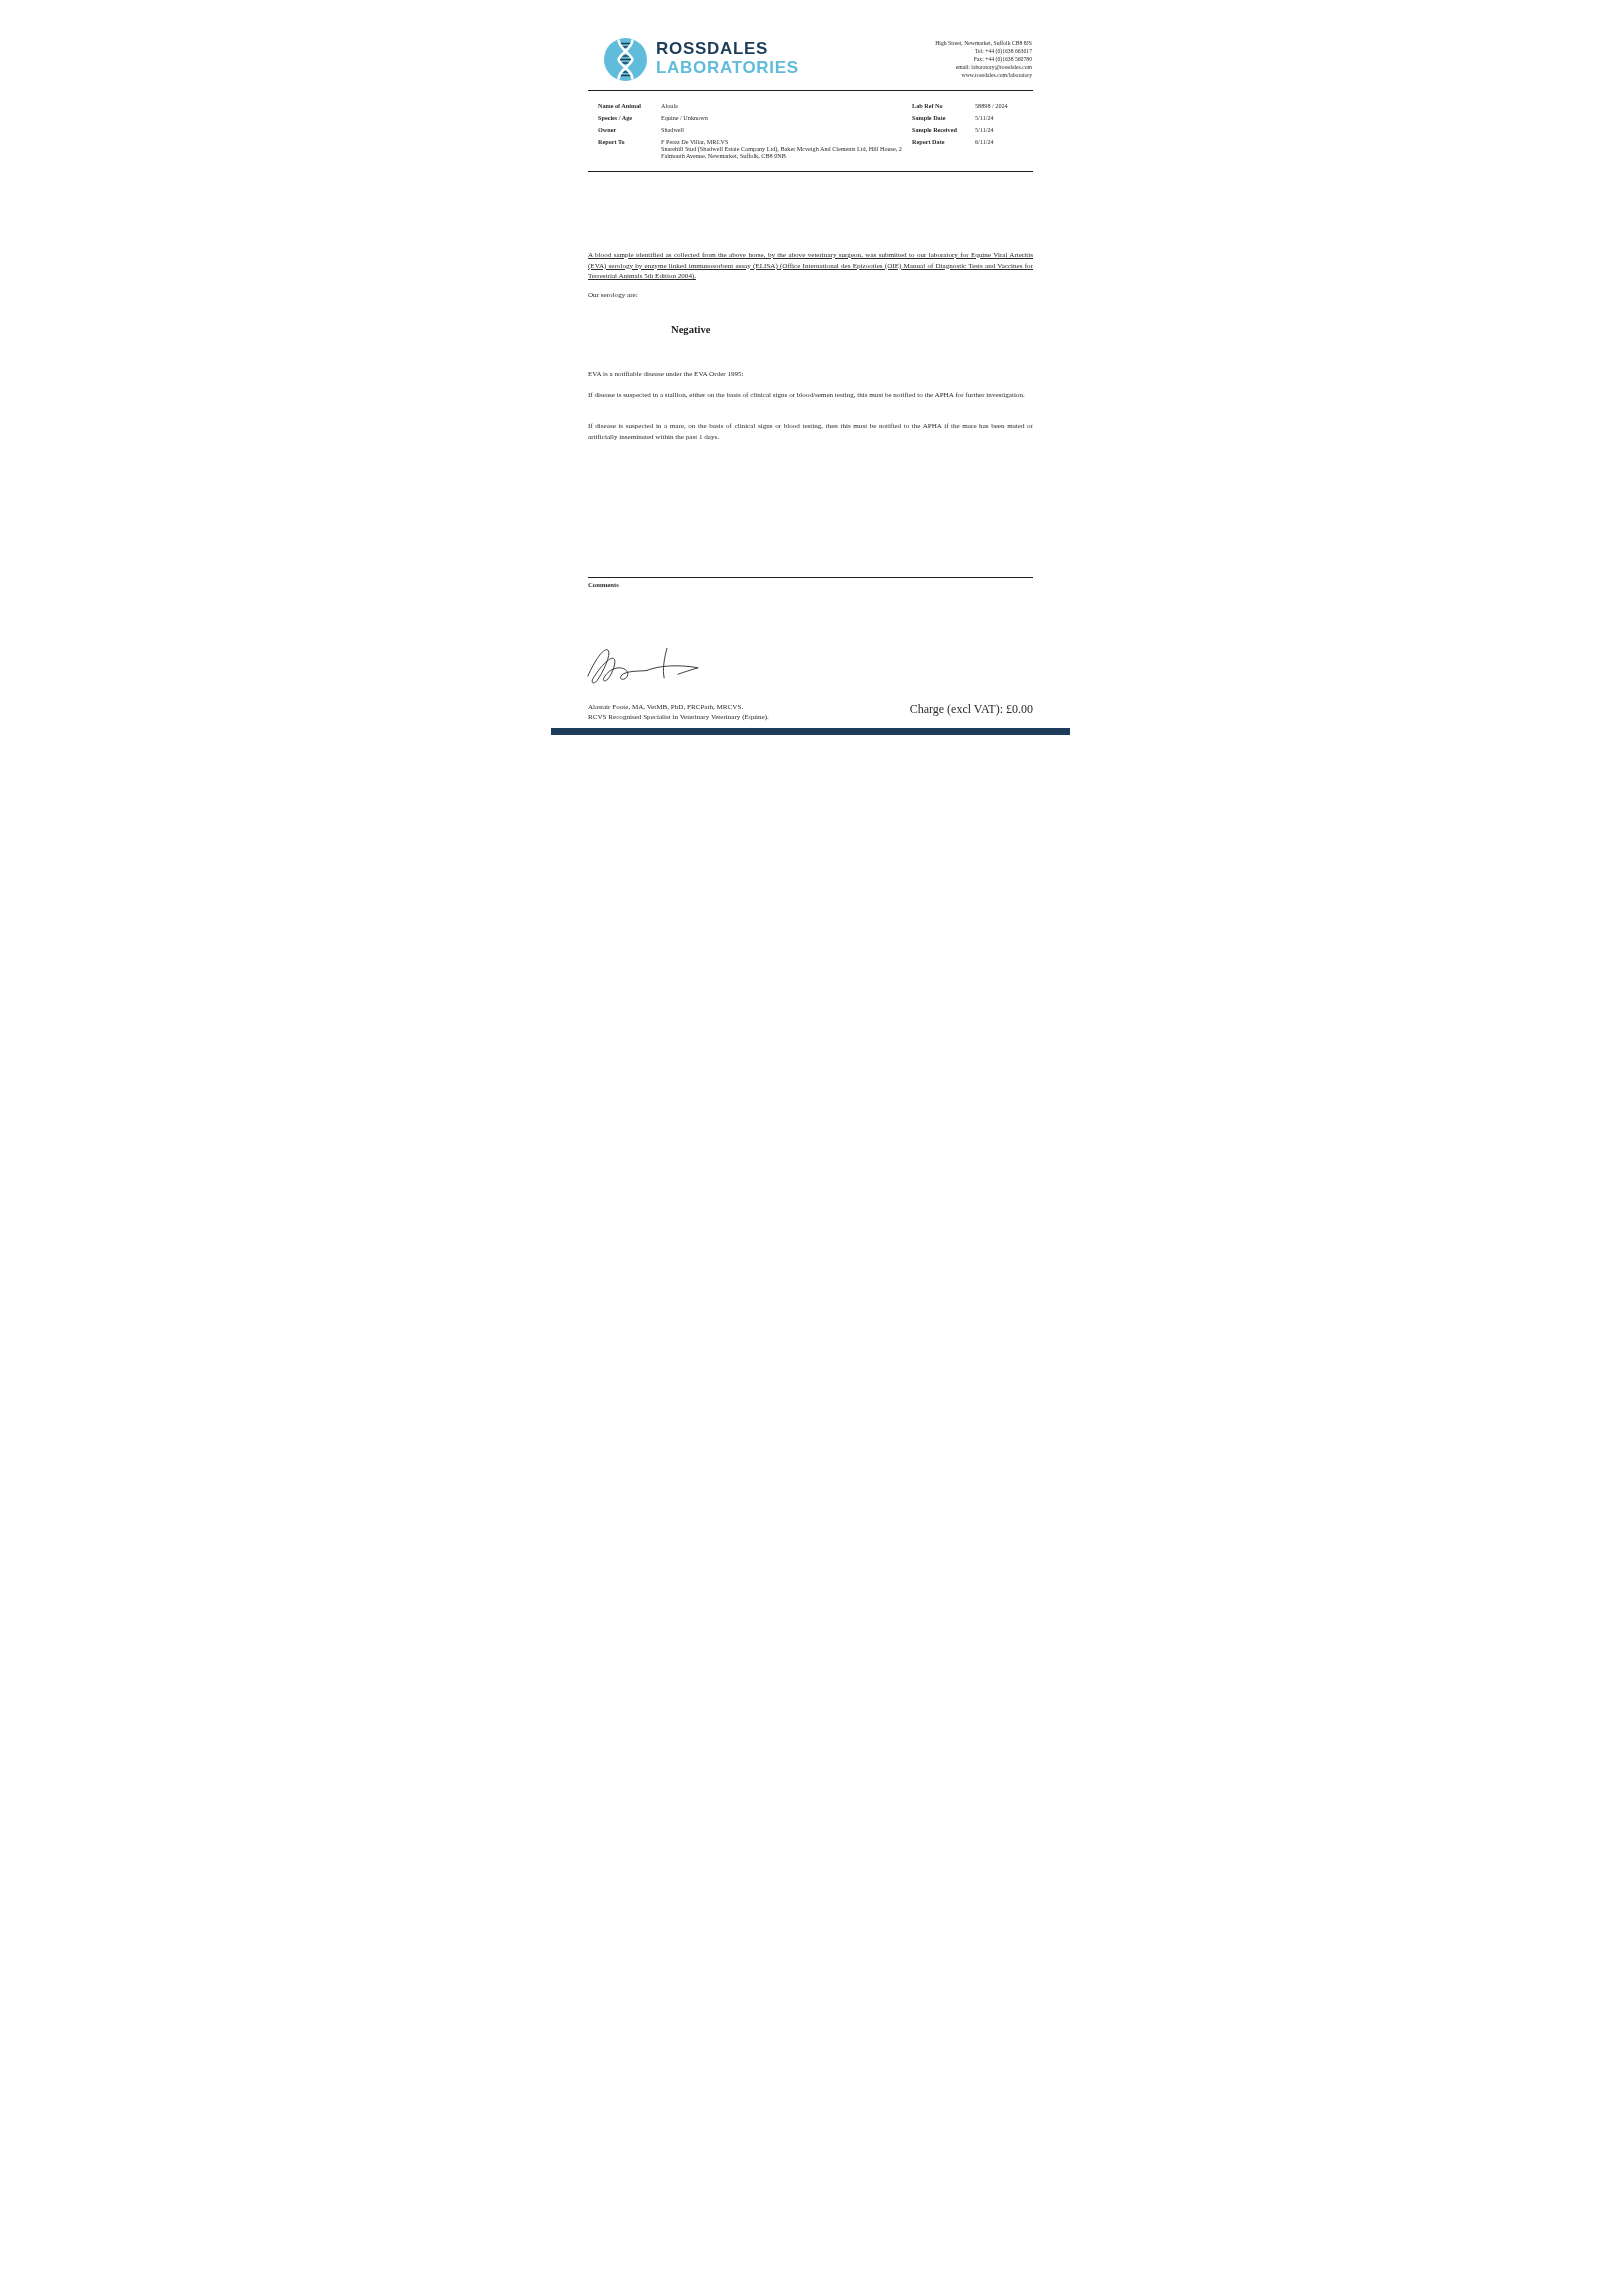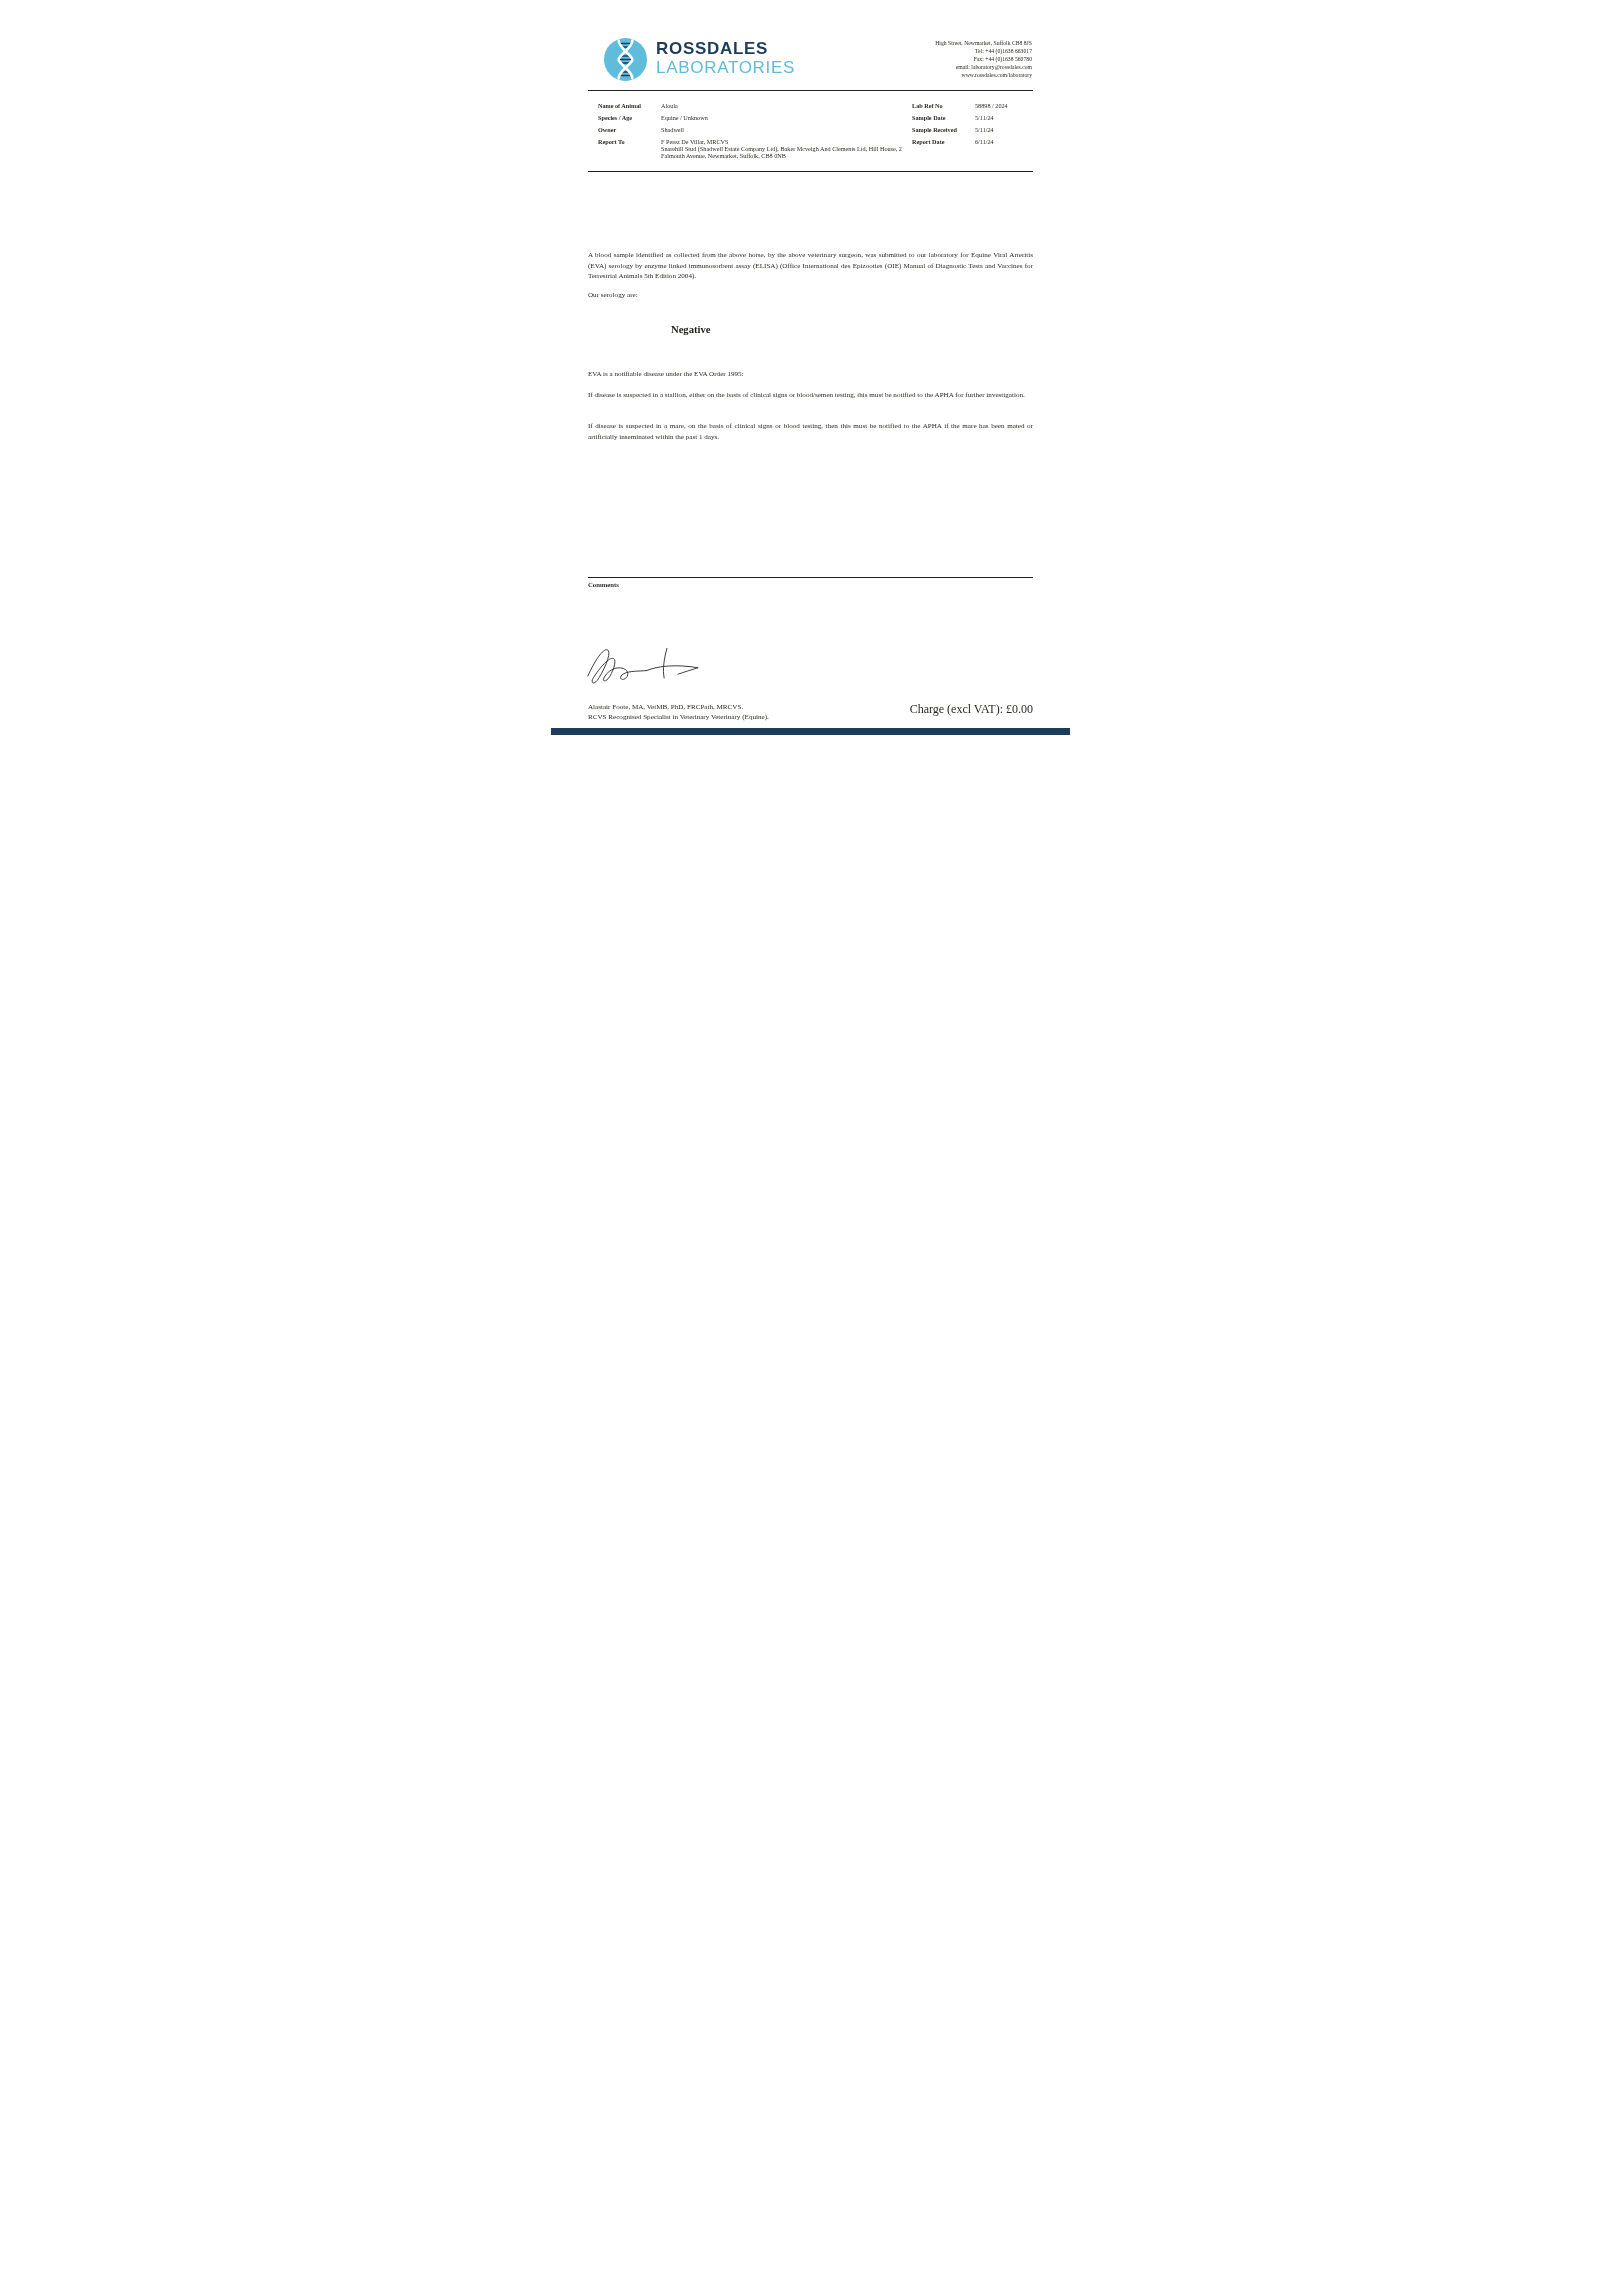--- a/index.html
+++ b/index.html
@@ -10,39 +10,39 @@
     margin: 0 auto;
     background: #ffffff;
     font-family: "Liberation Serif", serif;
     color: #2e2a26;
     overflow: hidden;
   }
   
   .logo { position:absolute; left:53px; top:38px; width:43px; height:43px; }
   .brand { position:absolute; left:105px; top:40px; font-family:"Liberation Sans", sans-serif; line-height:1.1; letter-spacing:0.7px; }
   .brand .l1 { font-size:17px; font-weight:bold; color:#1d3c5a; }
-  .brand .l2 { font-size:17px; font-weight:normal; color:#5fbcda; }
+  .brand .l2 { font-size:17px; font-weight:bold; color:#5fbcda; }
   .contact { position:absolute; right:38px; top:39px; text-align:right; font-size:5.7px; line-height:1.42; color:#2e2a26; }
   .rule { position:absolute; left:37px; right:37px; border-top:0.9px solid #1f1f1f; }
   .rule1 { top:90px; }
   .rule2 { top:171px; }
   .rule3 { top:577px; }
   
   .info-left { position:absolute; left:47px; top:102px; width:321px; font-size:6.2px; }
   .info-right { position:absolute; left:361px; top:102px; width:124px; font-size:6.2px; }
   .irow { display:flex; margin-bottom:5px; }
   .info-left .ilabel { width:63px; font-weight:bold; flex:none; }
   .info-right .ilabel { width:63px; font-weight:bold; flex:none; }
   .ivalue { flex:1; }
   .report-to-val { width:244px; }
   
   .title { position:absolute; left:0; right:0; top:199px; text-align:center; color:#0d4f63; font-weight:bold; font-size:10px; line-height:1.45; letter-spacing:0.1px; }
   
   .bodyp { position:absolute; left:37px; width:445px; font-size:7.1px; line-height:1.5; text-align:justify; }
-  .p-intro { top:250px; }
+  .p-intro { top:250px;text-decoration:underline; }
   .p-results-intro { top:290px; text-align:left; }
   .result { position:absolute; left:120px; top:324px; font-size:10.6px; font-weight:bold; color:#201d1a; }
   .p-notifiable { top:369px; text-align:left; }
   .p-stallion { top:390px; }
   .p-mare { top:421px; }
   
   .comments-label { position:absolute; left:37px; top:581px; font-size:6.7px; font-weight:bold; }
   
   .signature { position:absolute; left:35px; top:641px; width:114px; height:48px; }
   .signatory { position:absolute; left:37px; top:702px; font-size:7.1px; line-height:1.45; }

